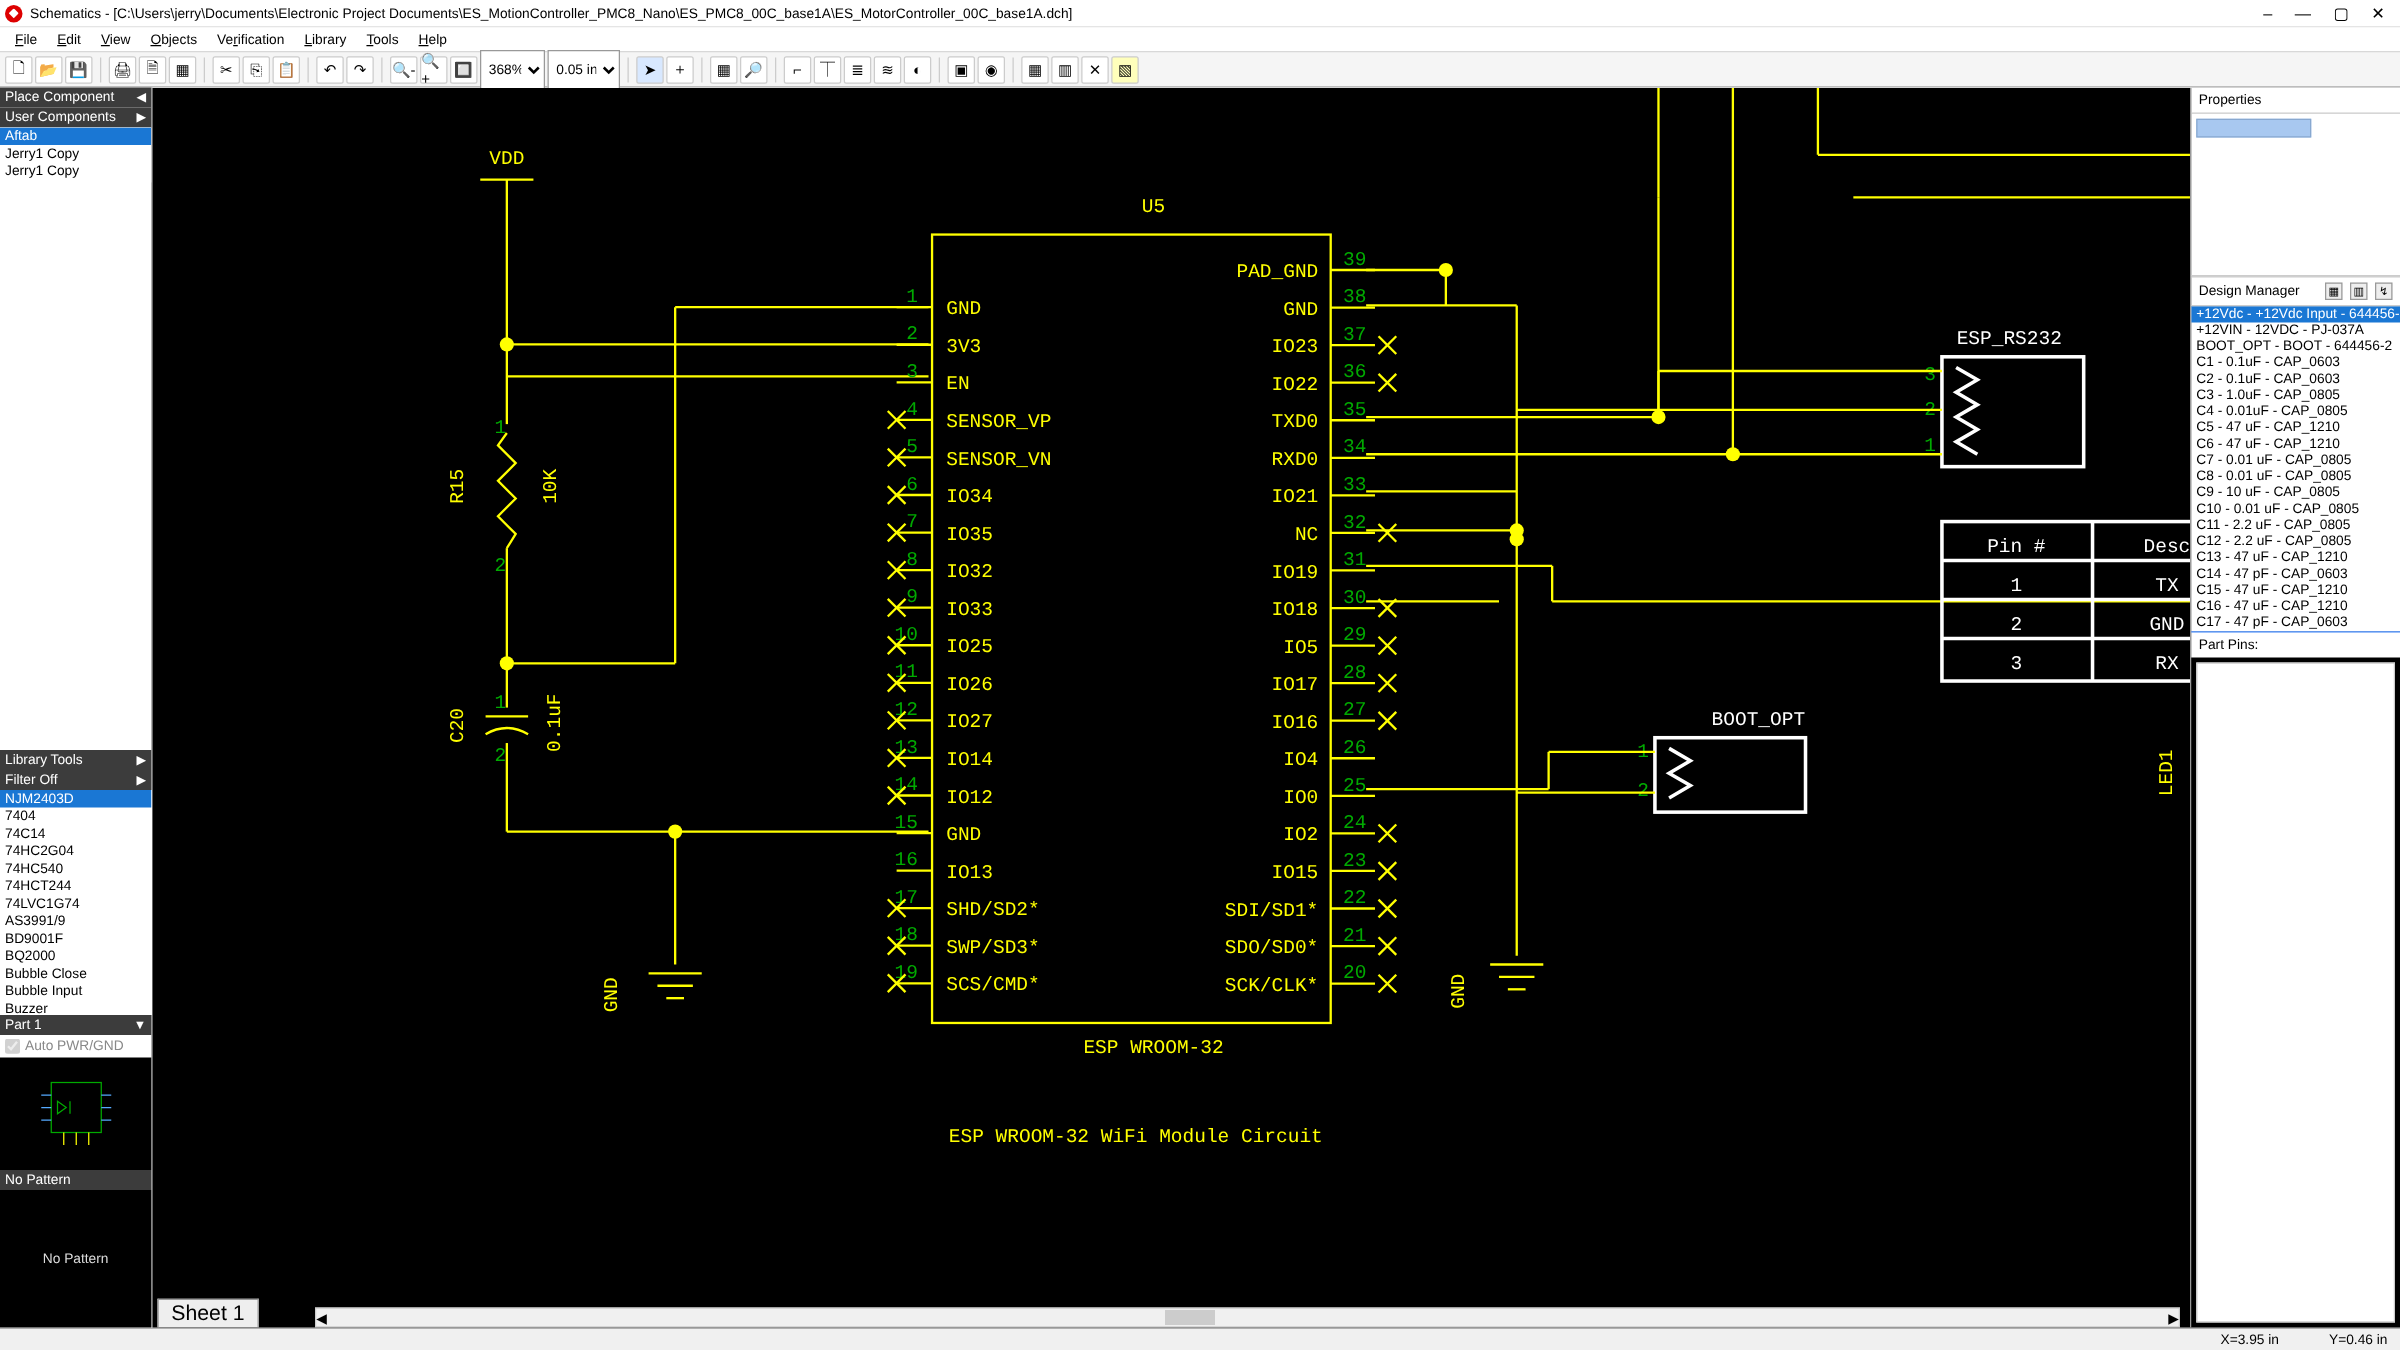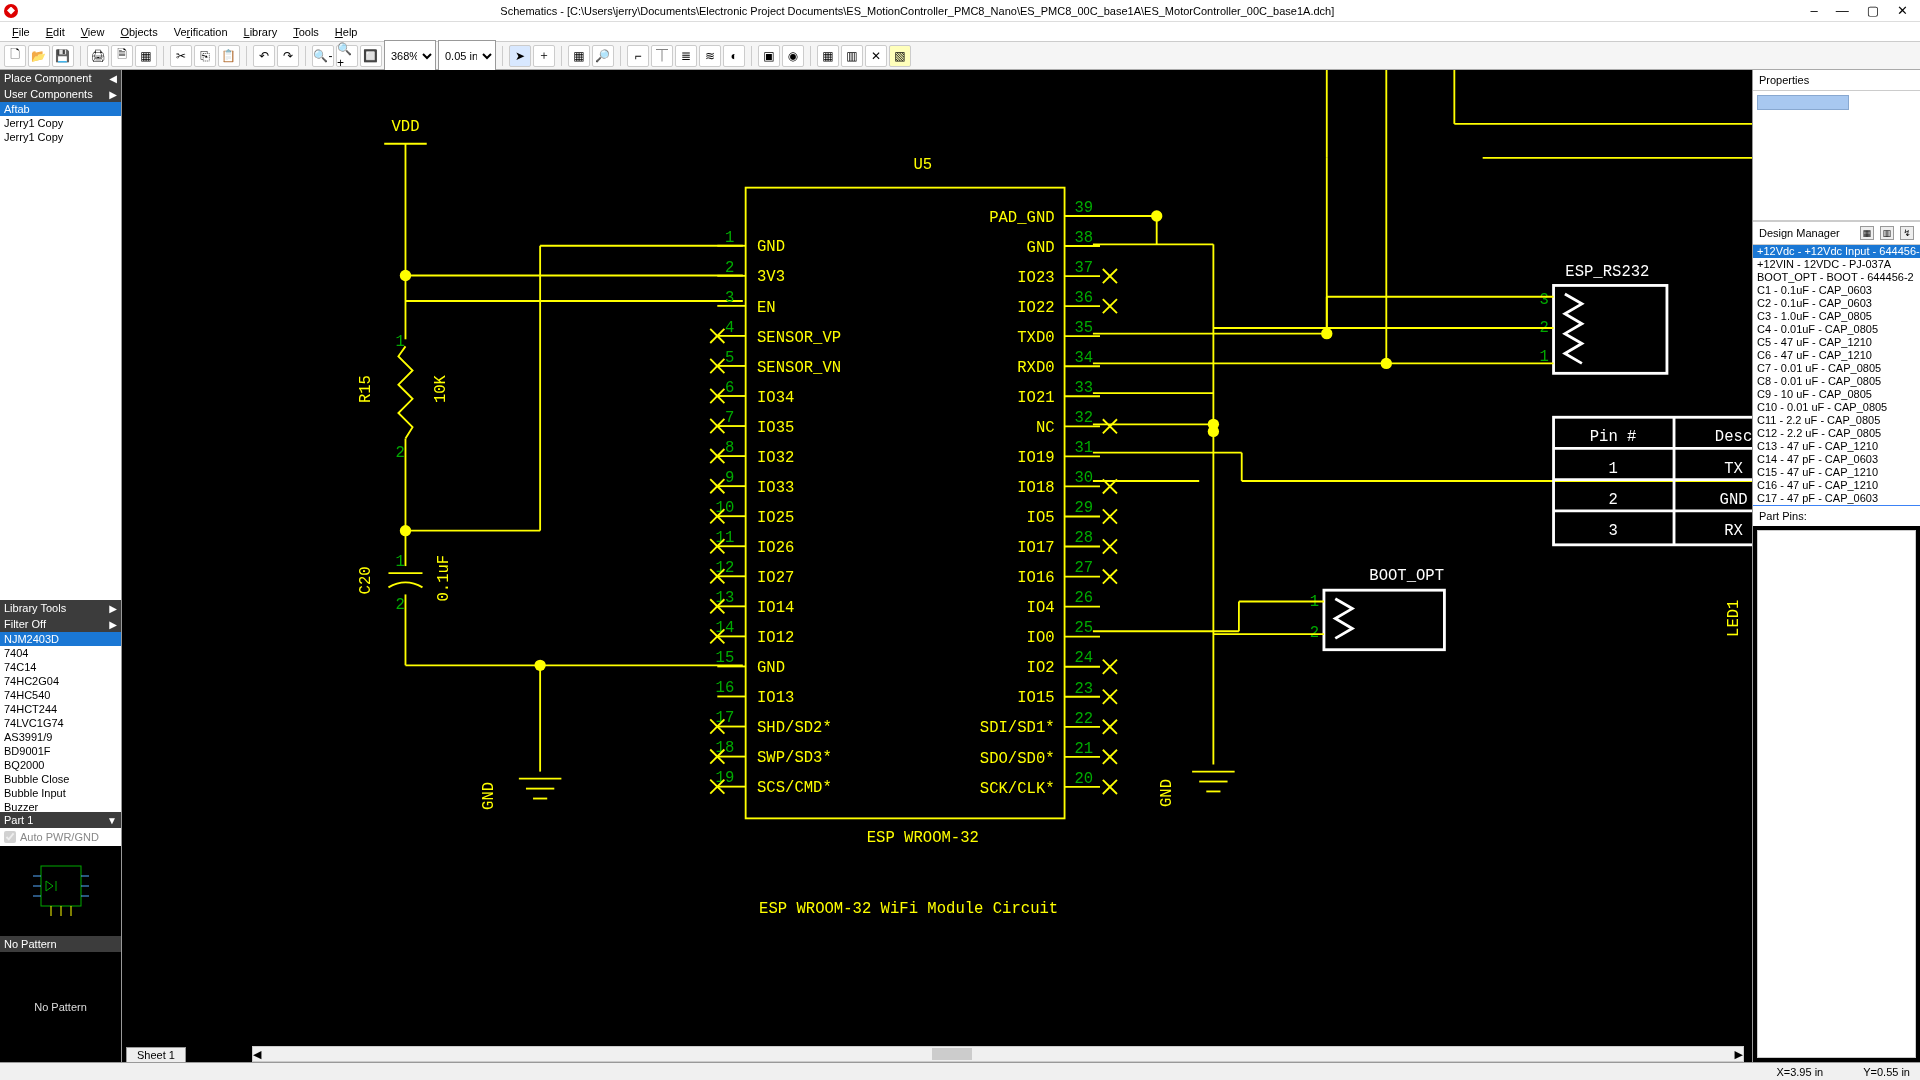--- a/index.html
+++ b/index.html
@@ -1,20 +1,20 @@
 <!DOCTYPE html>
 <html><head>
 <meta charset="utf-8">
 <style>
 * { margin:0; padding:0; box-sizing:border-box; font-family:"Segoe UI",Tahoma,sans-serif; font-size:11px; }
 body { background:#fff; overflow:hidden; }
 .titlebar { height:22px; background:#fff; display:flex; align-items:center; padding:0 4px; border-bottom:1px solid #ddd; }
 .titlebar .logo { width:14px; height:14px; background:#d00; border-radius:50%; margin-right:6px; position:relative; }
 .titlebar .logo::after { content:''; position:absolute; inset:3px; background:#fff; clip-path:polygon(50% 0,100% 50%,50% 100%,0 50%); }
-.titlebar .title { flex:1; color:#000;text-align:center; }
+.titlebar .title { flex:1; color:#000; }
 .winbtns { display:flex; gap:18px; padding-right:8px; }
 .winbtns span { cursor:pointer; font-size:13px; }
 .menubar { height:20px; background:#fff; display:flex; align-items:center; padding:0 4px; border-bottom:1px solid #ccc; }
 .menubar span { padding:2px 8px; cursor:pointer; }
 .menubar span u { text-decoration:underline; }
 .toolbar { height:28px; background:#f5f5f5; border-bottom:1px solid #aaa; display:flex; align-items:center; padding:0 4px; gap:2px; }
 .tbtn { width:22px; height:22px; display:flex; align-items:center; justify-content:center; background:#fff; border:1px solid #ccc; border-radius:2px; cursor:pointer; font-size:12px; }
 .tsep { width:1px; height:20px; background:#ccc; margin:0 4px; }
 .zoomsel, .gridsel { height:32px; border:1px solid #999; background:#fff; padding:0 2px; font-size:11px; }
 .zoomsel { width:52px; } .gridsel { width:58px; }
@@ -27,21 +27,21 @@
 .lpitem.sel { background:#1a77d4; color:#fff; }
 .lplist.scroll { height:180px; overflow-y:scroll; }
 .autopwr { padding:3px 4px; color:#888; display:flex; align-items:center; gap:4px; }
 .autopwr input { width:12px; height:12px; }
 .preview { height:90px; background:#000; display:flex; align-items:center; justify-content:center; overflow:hidden; }
 .preview svg { width:60px; height:70px; }
 .nopattern { background:#3c3c3c; color:#fff; padding:2px 4px; }
 .nopatbox { height:110px; background:#000; display:flex; align-items:center; justify-content:center; color:#ddd; }
 .canvaswrap { flex:1; background:#000; position:relative; overflow:hidden; }
 .canvas { position:absolute; inset:0; }
-.sheet-tab { position:absolute; bottom:0; left:4px; background:#eee; border:1px solid #999; border-bottom:none; padding:1px 10px; font-size:11px; }
+.sheet-tab { position:absolute; bottom:0; left:4px; background:#eee; border:1px solid #999; border-bottom:none; padding:1px 10px; font-size:17px; }
 .hscroll { position:absolute; bottom:0; left:130px; right:8px; height:16px; background:#f0f0f0; border:1px solid #ccc; display:flex; align-items:center; }
 .hscroll .thumb { width:40px; height:12px; background:#ccc; margin-left:45%; }
 .rightpanel { width:168px; background:#000000; border-left:1px solid #999; display:flex; flex-direction:column; }
 .rphead { padding:4px 6px; border-bottom:1px solid #ccc; background:#fff; }
 .propbox { height:130px; background:#fff; border-bottom:1px solid #ccc; padding:4px; }
 .propsel { width:92px; height:15px; background:#a8c8f0; border:1px solid #88a8d0; }
 .dmhead { padding:4px 6px; background:#fff; border-top:1px solid #ccc; border-bottom:1px solid #ccc; display:flex; justify-content:space-between; align-items:center; }
 .dmicons { display:flex; gap:6px; }
 .dmicons span { width:14px; height:14px; border:1px solid #999; background:#eee; font-size:9px; display:flex; align-items:center; justify-content:center; }
 .dmlist { flex:0 0 260px; overflow-y:scroll; background:#fff; font-size:10px; line-height:13px; }
@@ -531,14 +531,14 @@
         <div>C16 - 47 uF - CAP_1210</div>
         <div>C17 - 47 pF - CAP_0603</div>
       </div>
     <div class="partpins">Part Pins:</div>
     <div class="pinbox"></div>
   </div>
 </div>
 
 <div class="statusbar">
   <span>X=3.95 in</span>
-  <span>Y=0.55 in</span>
+  <span>Y=0.46 in</span>
 </div>
 
 </body></html>

